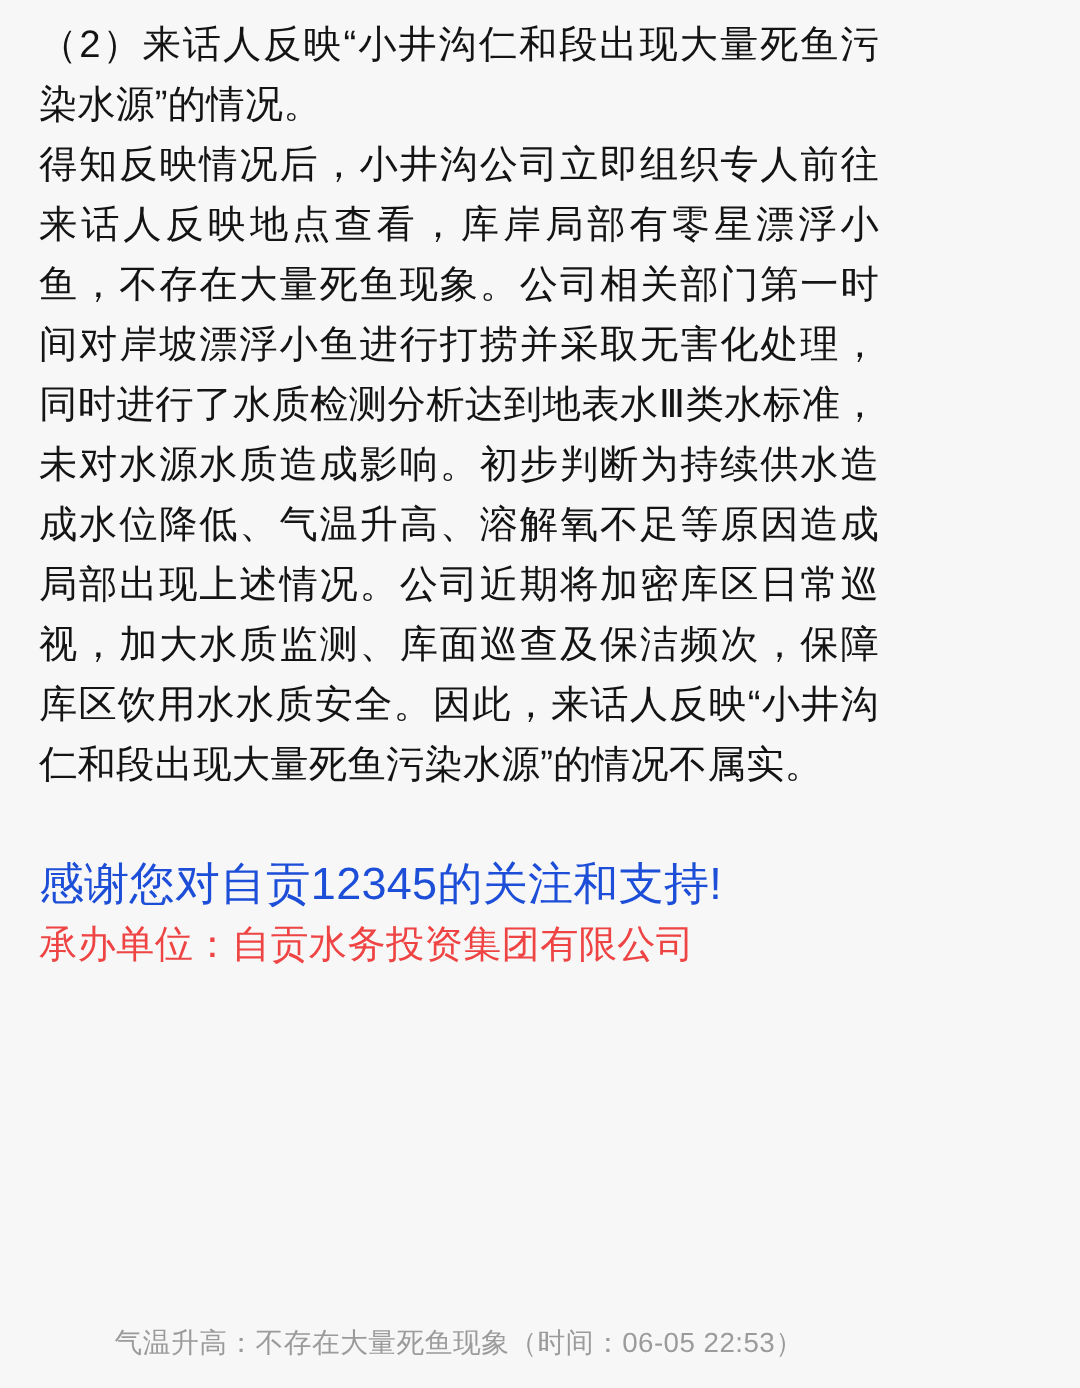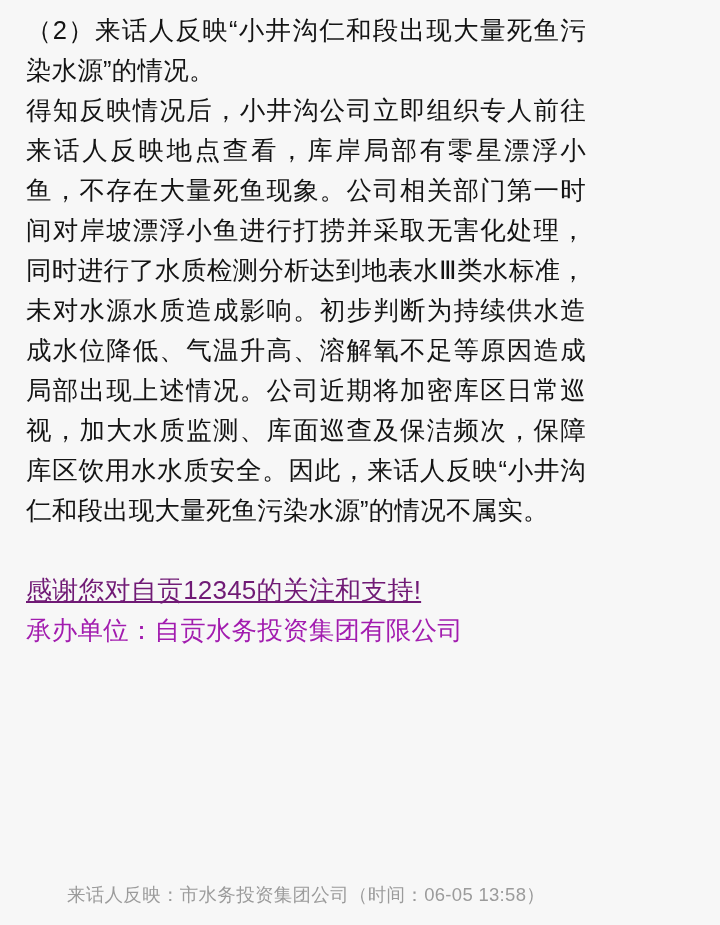--- a/index.html
+++ b/index.html
@@ -34,29 +34,28 @@
     margin: 0;
     white-space: pre-wrap;
   }
   .para-block {
     margin-bottom: 0px;
   }
   .gap {
     height: 40px;
   }
   .thanks {
-    font-size: 26px;
+    font-size: 30px;
     line-height: 40px;
-    color: #701a75;
-    text-decoration: underline;
+    color: #1d4ed8;
   }
   .unit-line {
     font-size: 25.5px;
     line-height: 40px;
-    color: #a21caf;
+    color: #ef4444;
   }
   .footer {
     position: absolute;
     left: 0;
     right: 0;
     bottom: 18px;
     text-align: center;
     font-size: 18.5px;
     color: #9b9b9b;
     letter-spacing: 0.3px;
@@ -80,16 +79,16 @@
 
     <div class="gap"></div>
 
     <p class="para thanks">感谢您对自贡12345的关注和支持!</p>
 
     <p class="para unit-line"><span>承办单位：</span><span>自贡水务投资集团有限公司</span></p>
 
   </div>
 
   <div class="footer">
-    <span>来话人反映：</span><span>市水务投资集团公司</span><span>（时间：06-05 13:58）</span>
+    <span>气温升高：</span><span>不存在大量死鱼现象</span><span>（时间：06-05 22:53）</span>
   </div>
 
 </div>
 
 </body></html>

